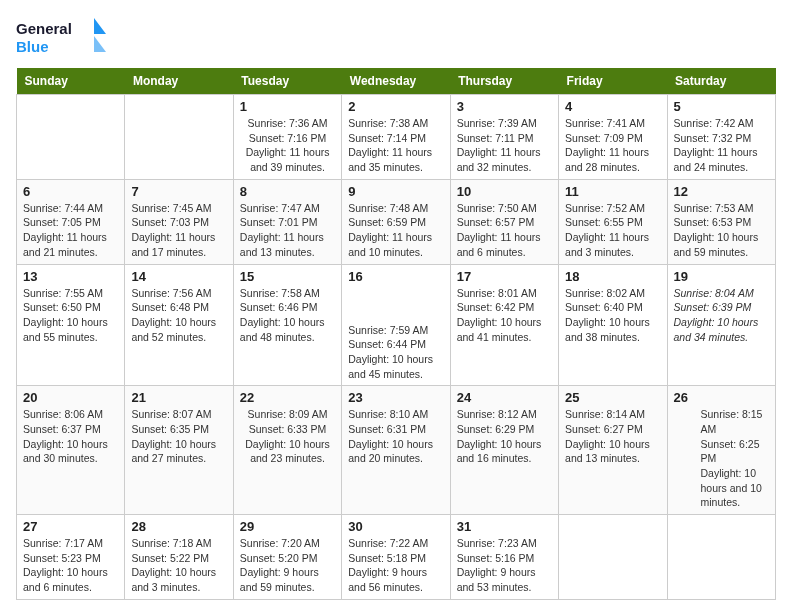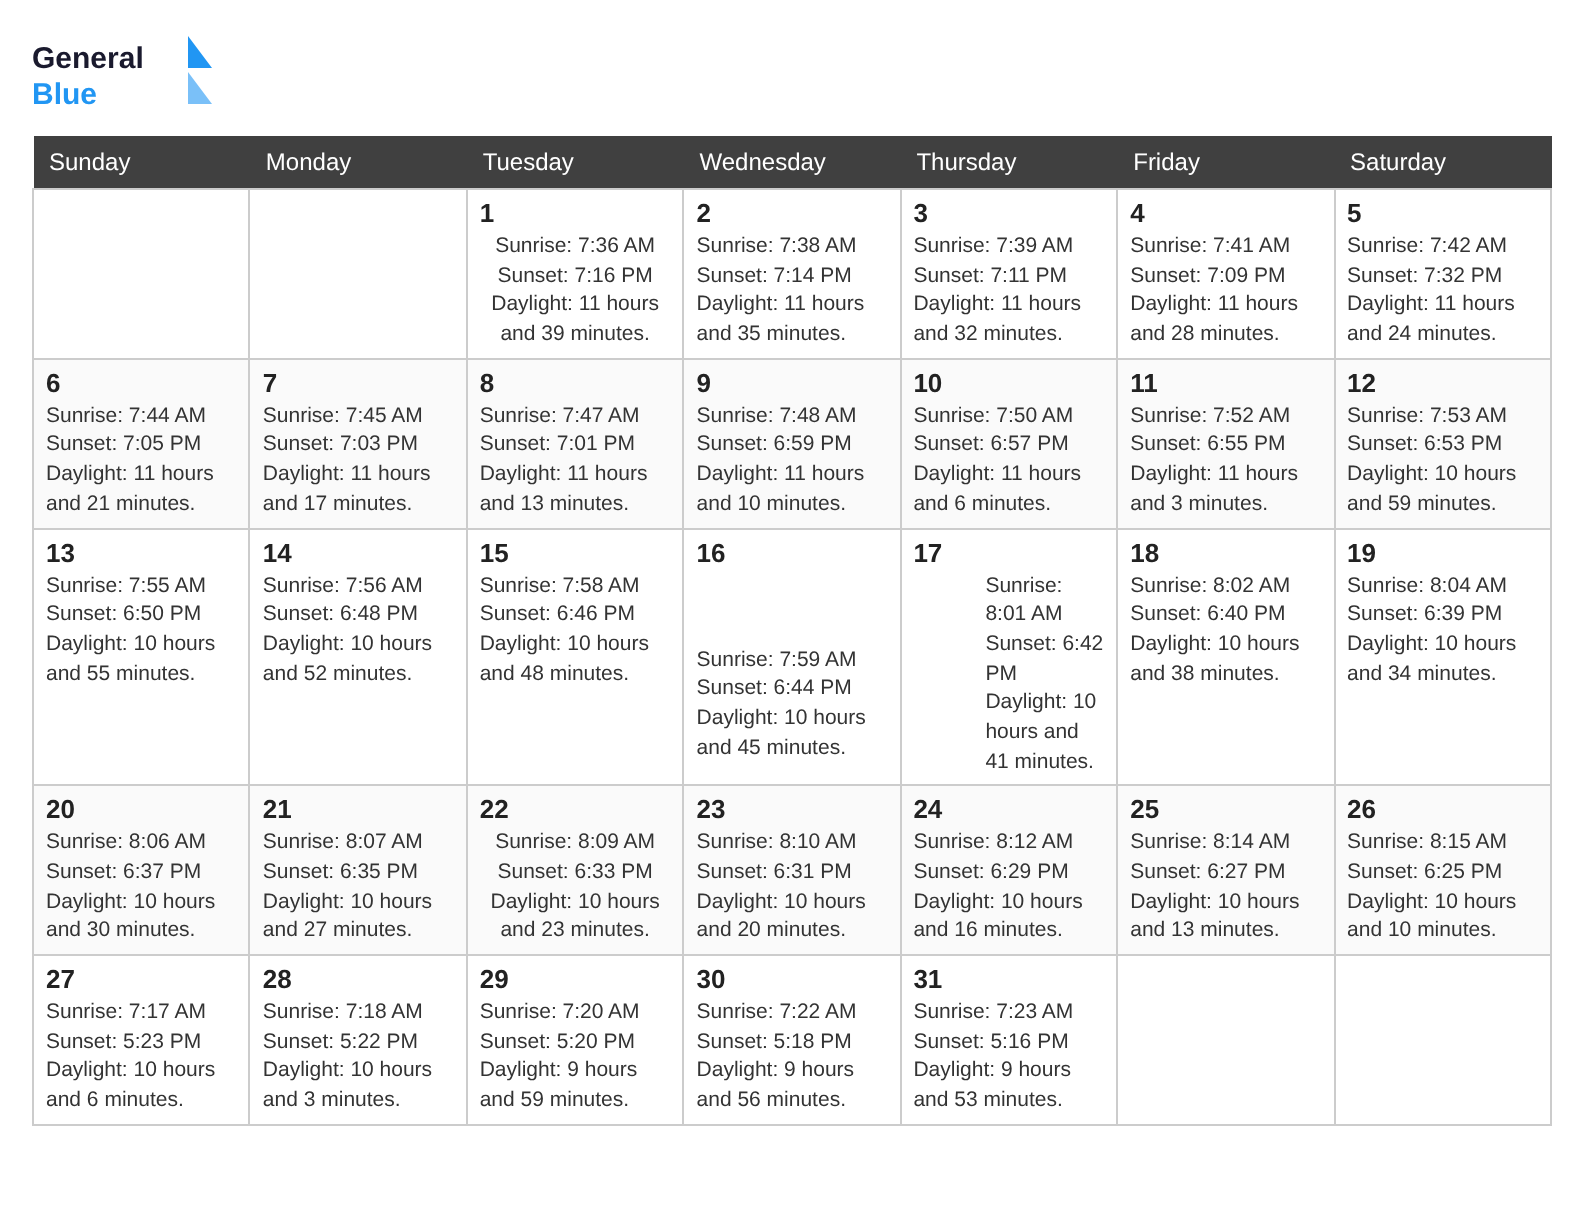--- a/index.html
+++ b/index.html
@@ -32,26 +32,26 @@
     .location {
       font-size: 14px;
       color: #444;
     }
     table {
       width: 100%;
       border-collapse: collapse;
       font-size: 11px;
     }
     thead th {
-      background: #404040;
+      background: #4d7c0f;
       color: #fff;
       text-align: left;
       padding: 6px 8px;
       font-size: 12px;
-      font-weight: normal;
+      font-weight: bold;
     }
     tbody td {
       border: 1px solid #ccc;
       vertical-align: top;
       padding: 4px 6px;
       min-height: 80px;
       width: calc(100% / 7);
       color: #222;
     }
     .day-num {
@@ -203,33 +203,33 @@
 Daylight: 10 hours and 48 minutes.</div>
         </td>
         <td>
           <div class="day-num">16</div>
           <div class="cell-info" style="white-space: pre-line; margin-top: 39px;">Sunrise: 7:59 AM
 Sunset: 6:44 PM
 Daylight: 10 hours and 45 minutes.</div>
         </td>
         <td>
           <div class="day-num">17</div>
-          <div class="cell-info" style="white-space: pre-line; margin-left: 36px;">Sunrise: 8:01 AM
+          <div class="cell-info" style="white-space: pre-line;">Sunrise: 8:01 AM
 Sunset: 6:42 PM
 Daylight: 10 hours and 41 minutes.</div>
         </td>
         <td>
           <div class="day-num">18</div>
           <div class="cell-info" style="white-space: pre-line;">Sunrise: 8:02 AM
 Sunset: 6:40 PM
 Daylight: 10 hours and 38 minutes.</div>
         </td>
         <td>
           <div class="day-num">19</div>
-          <div class="cell-info" style="white-space: pre-line;">Sunrise: 8:04 AM
+          <div class="cell-info" style="white-space: pre-line; font-style: italic;">Sunrise: 8:04 AM
 Sunset: 6:39 PM
 Daylight: 10 hours and 34 minutes.</div>
         </td>
       </tr>
       <tr>
         <td>
           <div class="day-num">20</div>
           <div class="cell-info" style="white-space: pre-line;">Sunrise: 8:06 AM
 Sunset: 6:37 PM
 Daylight: 10 hours and 30 minutes.</div>
@@ -259,21 +259,21 @@
 Daylight: 10 hours and 16 minutes.</div>
         </td>
         <td>
           <div class="day-num">25</div>
           <div class="cell-info" style="white-space: pre-line;">Sunrise: 8:14 AM
 Sunset: 6:27 PM
 Daylight: 10 hours and 13 minutes.</div>
         </td>
         <td>
           <div class="day-num">26</div>
-          <div class="cell-info" style="white-space: pre-line;">Sunrise: 8:15 AM
+          <div class="cell-info" style="white-space: pre-line; margin-left: 27px;">Sunrise: 8:15 AM
 Sunset: 6:25 PM
 Daylight: 10 hours and 10 minutes.</div>
         </td>
       </tr>
       <tr>
         <td>
           <div class="day-num">27</div>
           <div class="cell-info" style="white-space: pre-line;">Sunrise: 7:17 AM
 Sunset: 5:23 PM
 Daylight: 10 hours and 6 minutes.</div>

